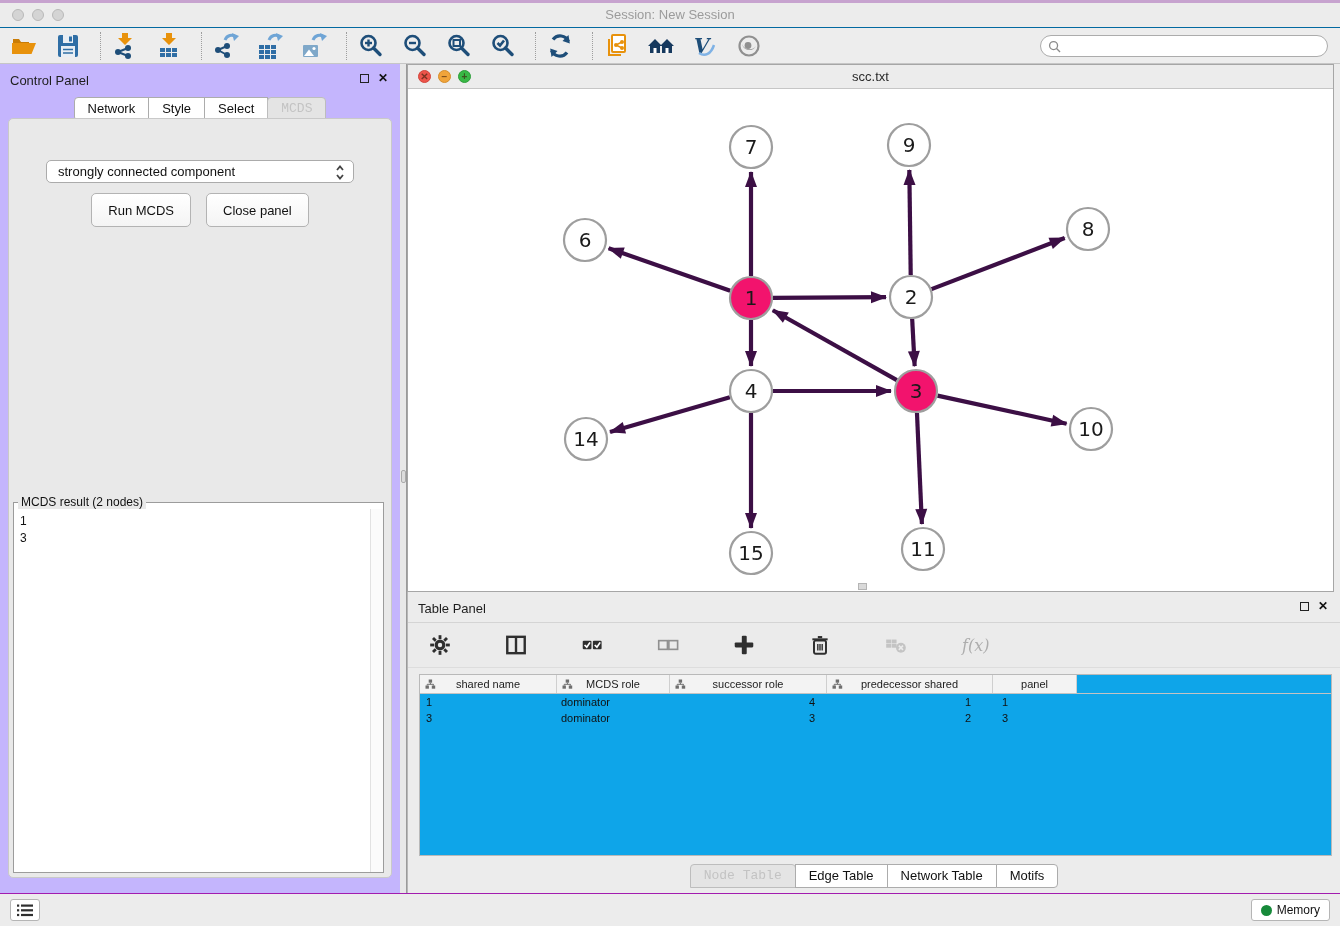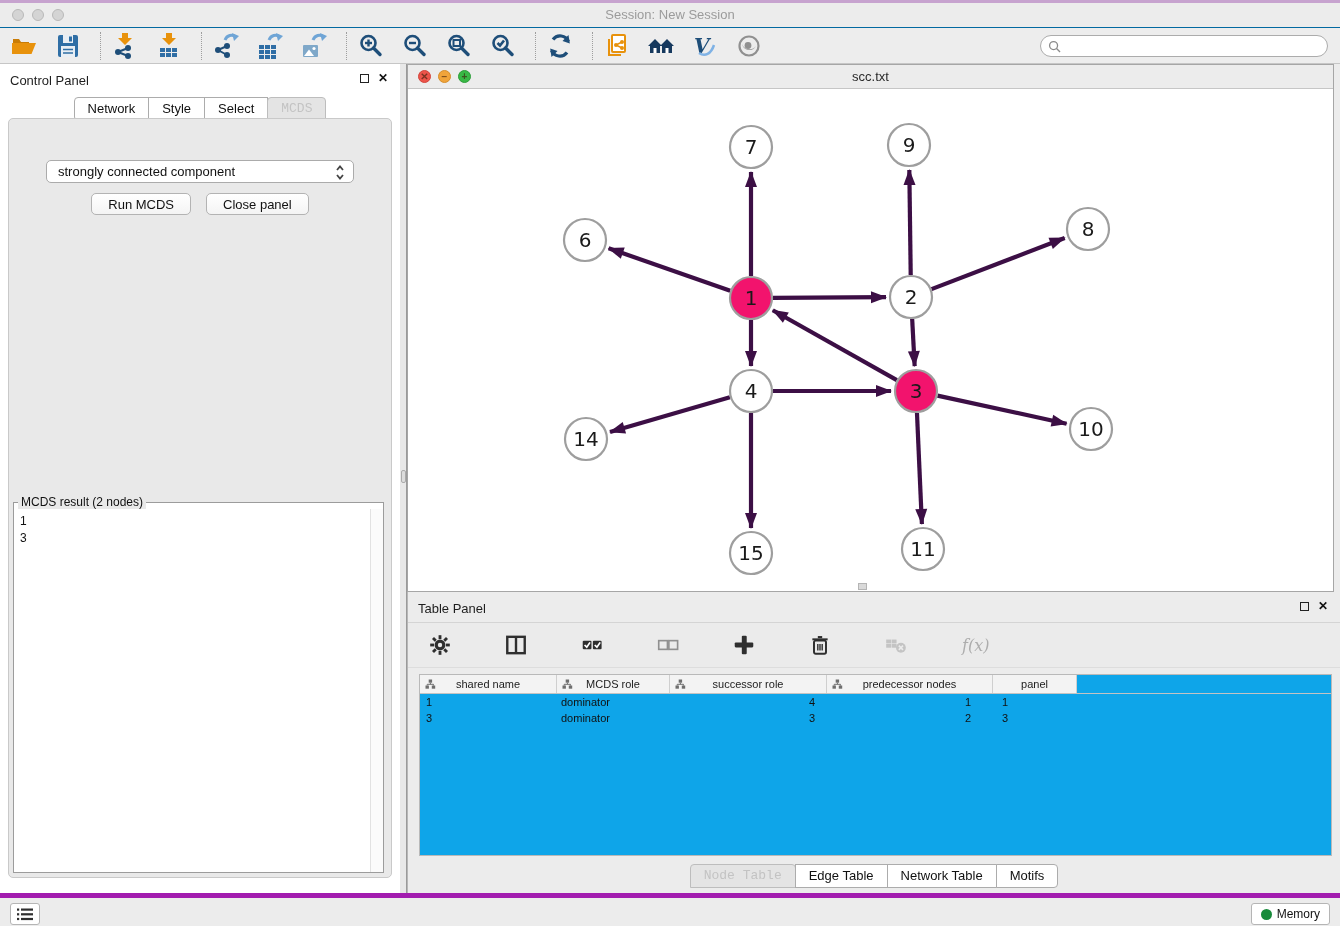--- a/index.html
+++ b/index.html
@@ -15,37 +15,37 @@
   .traffic-inactive { position:absolute; left:12px; top:6px; display:flex; gap:8px; }
   .traffic-inactive span { width:12px; height:12px; border-radius:50%; background:#D4D4D4; border:1px solid #B9B9B9; }
   .titlebar .title { position:absolute; left:0; right:0; top:0; height:25px; line-height:24px; text-align:center; font-size:13px; color:#9B9B9B; }
   
   .toolbar { position:absolute; left:0; top:28px; width:1340px; height:36px; background:#EDEDED; border-bottom:1px solid #C6C6C6; display:flex; align-items:center; padding-left:10px; }
   .tb-icon { width:28px; height:28px; margin-right:16px; flex:0 0 auto; cursor:default; }
   .tb-sep { width:0; height:28px; border-left:1px dotted #9E9E9E; margin:0 10px 0 2px; }
   .search-box { position:absolute; right:12px; top:7px; width:288px; height:22px; background:#FFF; border:1px solid #ACACAC; border-radius:11px; display:flex; align-items:center; padding-left:7px; }
   .search-box input { border:none; outline:none; background:transparent; font-size:12px; width:250px; margin-left:4px; font-family:"Liberation Sans",sans-serif; }
   
-  .control-panel { position:absolute; left:0; top:64px; width:400px; height:829px; background:#ffffff; }
+  .control-panel { position:absolute; left:0; top:64px; width:400px; height:829px; background:#c4b5fd; }
   .panel-head { position:relative; height:30px; }
   .panel-head .panel-title { position:absolute; left:10px; top:9px; font-size:13px; color:#1E1E1E; }
   .panel-btns { position:absolute; right:12px; top:9px; display:flex; gap:9px; align-items:center; }
   .float-box { width:9px; height:9px; border:1.5px solid #222; display:inline-block; }
   .close-x { font-size:12px; font-weight:bold; color:#111; line-height:10px; }
   .cp-tabs { position:absolute; left:0; top:33px; width:100%; display:flex; justify-content:center; }
   .tab { font-size:13px; padding:3px 13px 4px 13px; background:#FFF; border:1px solid #ACACAC; margin-left:-1px; color:#111; cursor:pointer; }
   .tab:first-child { border-radius:4px 0 0 4px; margin-left:0; }
   .tab:last-child { border-radius:0 4px 4px 0; }
   .tab.active { background:#E4E4E4; color:#C3C3C3; border-color:#BDBDBD; border-radius:4px 4px 0 0;font-family:Liberation Mono, monospace; }
   .cp-content { position:absolute; left:8px; top:54px; width:384px; height:760px; background:#E9E9E9; border:1px solid #C9C9C9; border-radius:5px; }
   .opt-label { text-align:center; margin-top:18px; font-size:13px; color:#111; }
   .opt-select { position:absolute; left:37px; top:41px; width:308px; height:23px; background:#FFF; border:1px solid #ABABAB; border-radius:5px; font-size:13px; line-height:21px; padding-left:11px; color:#111; cursor:pointer; }
   .opt-select .stepper { position:absolute; right:7px; top:3px; }
   .btn-row { position:absolute; left:0; top:74px; width:100%; display:flex; justify-content:center; gap:15px; }
-  .btn { height:22px; background:linear-gradient(#FFFFFF,#F4F4F4); border:1px solid #B3B3B3; border-radius:5px; font-size:13px; padding:0 16px; line-height:21px; color:#111; cursor:pointer; font-family:"Liberation Sans",sans-serif; }
+  .btn { height:34px; background:linear-gradient(#FFFFFF,#F4F4F4); border:1px solid #B3B3B3; border-radius:5px; font-size:13px; padding:0 16px; line-height:21px; color:#111; cursor:pointer; font-family:"Liberation Sans",sans-serif; }
   .mcds-fieldset { position:absolute; left:4px; top:376px; width:371px; height:378px; border:1px solid #9C9C9C; background:#FFF; }
   .mcds-fieldset legend { font-size:12px; color:#111; margin-left:4px; padding:0 3px; background:#E9E9E9; }
   .result-area { position:absolute; left:0; top:0; width:100%; height:100%; background:#FFF; }
   .result-text { font-size:12px; line-height:17px; padding:4px 6px; white-space:pre; color:#111; }
   .result-scrollbar { position:absolute; right:0; top:0; width:13px; height:100%; background:#FBFBFB; border-left:1px solid #E2E2E2; }
   
   .v-divider { position:absolute; left:400px; top:64px; width:7px; height:829px; background:#E8E8E8; border-right:1px solid #9A9A9A; }
   .v-grip { position:absolute; left:1px; top:406px; width:5px; height:13px; background:#DCDCDC; border:1px solid #ABABAB; border-radius:2px; }
   
   .net-window { position:absolute; left:407px; top:64px; width:927px; height:528px; background:#FFF; border:1px solid #A6A6A6; }
@@ -66,21 +66,21 @@
   .tbl-header { display:flex; height:19px; border-bottom:1px solid #C3C3C3; }
   .th-cell { position:relative; background:#F3F3F3; border-right:1px solid #CFCFCF; font-size:11px; color:#1C1C1C; text-align:center; line-height:18px; cursor:pointer; }
   .th-cell .tree-ic { position:absolute; left:5px; top:4px; }
   .tbl-row { display:flex; height:16px; font-size:11px; line-height:16px; color:#111; }
   .td { overflow:hidden; white-space:nowrap; }
   .c0{width:137px; padding-left:6px;} .c1{width:113px; padding-left:4px;}
   .c2{width:157px; text-align:right; padding-right:12px;} .c3{width:166px; text-align:right; padding-right:22px;}
   .c4{width:84px; padding-left:9px;}
   .tp-tabs { position:absolute; left:0; top:272px; width:100%; display:flex; justify-content:center; }
   
-  .statusbar { position:absolute; left:0; top:893px; width:1340px; height:33px; background:#ECECEC; border-top:5px solid #a21caf; }
+  .statusbar { position:absolute; left:0; top:893px; width:1340px; height:33px; background:#ECECEC; border-top:1px solid #a21caf; }
   .status-left-btn { position:absolute; left:10px; top:5px; width:30px; height:22px; background:#FFF; border:1px solid #B5B5B5; border-radius:3px; display:flex; align-items:center; justify-content:center; cursor:pointer; }
   .memory-btn { position:absolute; right:10px; top:5px; height:22px; background:#FFF; border:1px solid #B5B5B5; border-radius:3px; display:flex; align-items:center; padding:0 9px; gap:5px; font-size:12px; color:#111; cursor:pointer; }
   .mem-dot { width:11px; height:11px; border-radius:50%; background:#178A3A; }
 </style>
 </head>
 <body>
 
 <div class="menubar-strip"></div>
 <div class="titlebar">
   <div class="traffic-inactive">
@@ -420,21 +420,21 @@
       </div>
       <div class="th-cell" style="width:166px">
         <svg class="tree-ic" width="11" height="11" viewBox="0 0 11 11">
             <g fill="#6E6E6E">
               <rect x="3.7" y="0.5" width="3.4" height="3.2"></rect>
               <rect x="0.5" y="6.5" width="3.4" height="3.2"></rect>
               <rect x="6.8" y="6.5" width="3.4" height="3.2"></rect>
             </g>
             <path d="M5.4 3.7 v1.6 M2.2 6.5 v-1.2 h6.3 v1.2" fill="none" stroke="#6E6E6E" stroke-width="1"></path>
           </svg>
-        <span>predecessor nodes</span>
+        <span>predecessor shared</span>
       </div>
       <div class="th-cell" style="width:84px">
         <span>panel</span>
       </div>
     </div>
     <div class="tbl-row">
       <div class="td c0">1</div>
       <div class="td c1">dominator</div>
       <div class="td c2">4</div>
       <div class="td c3">1</div>

